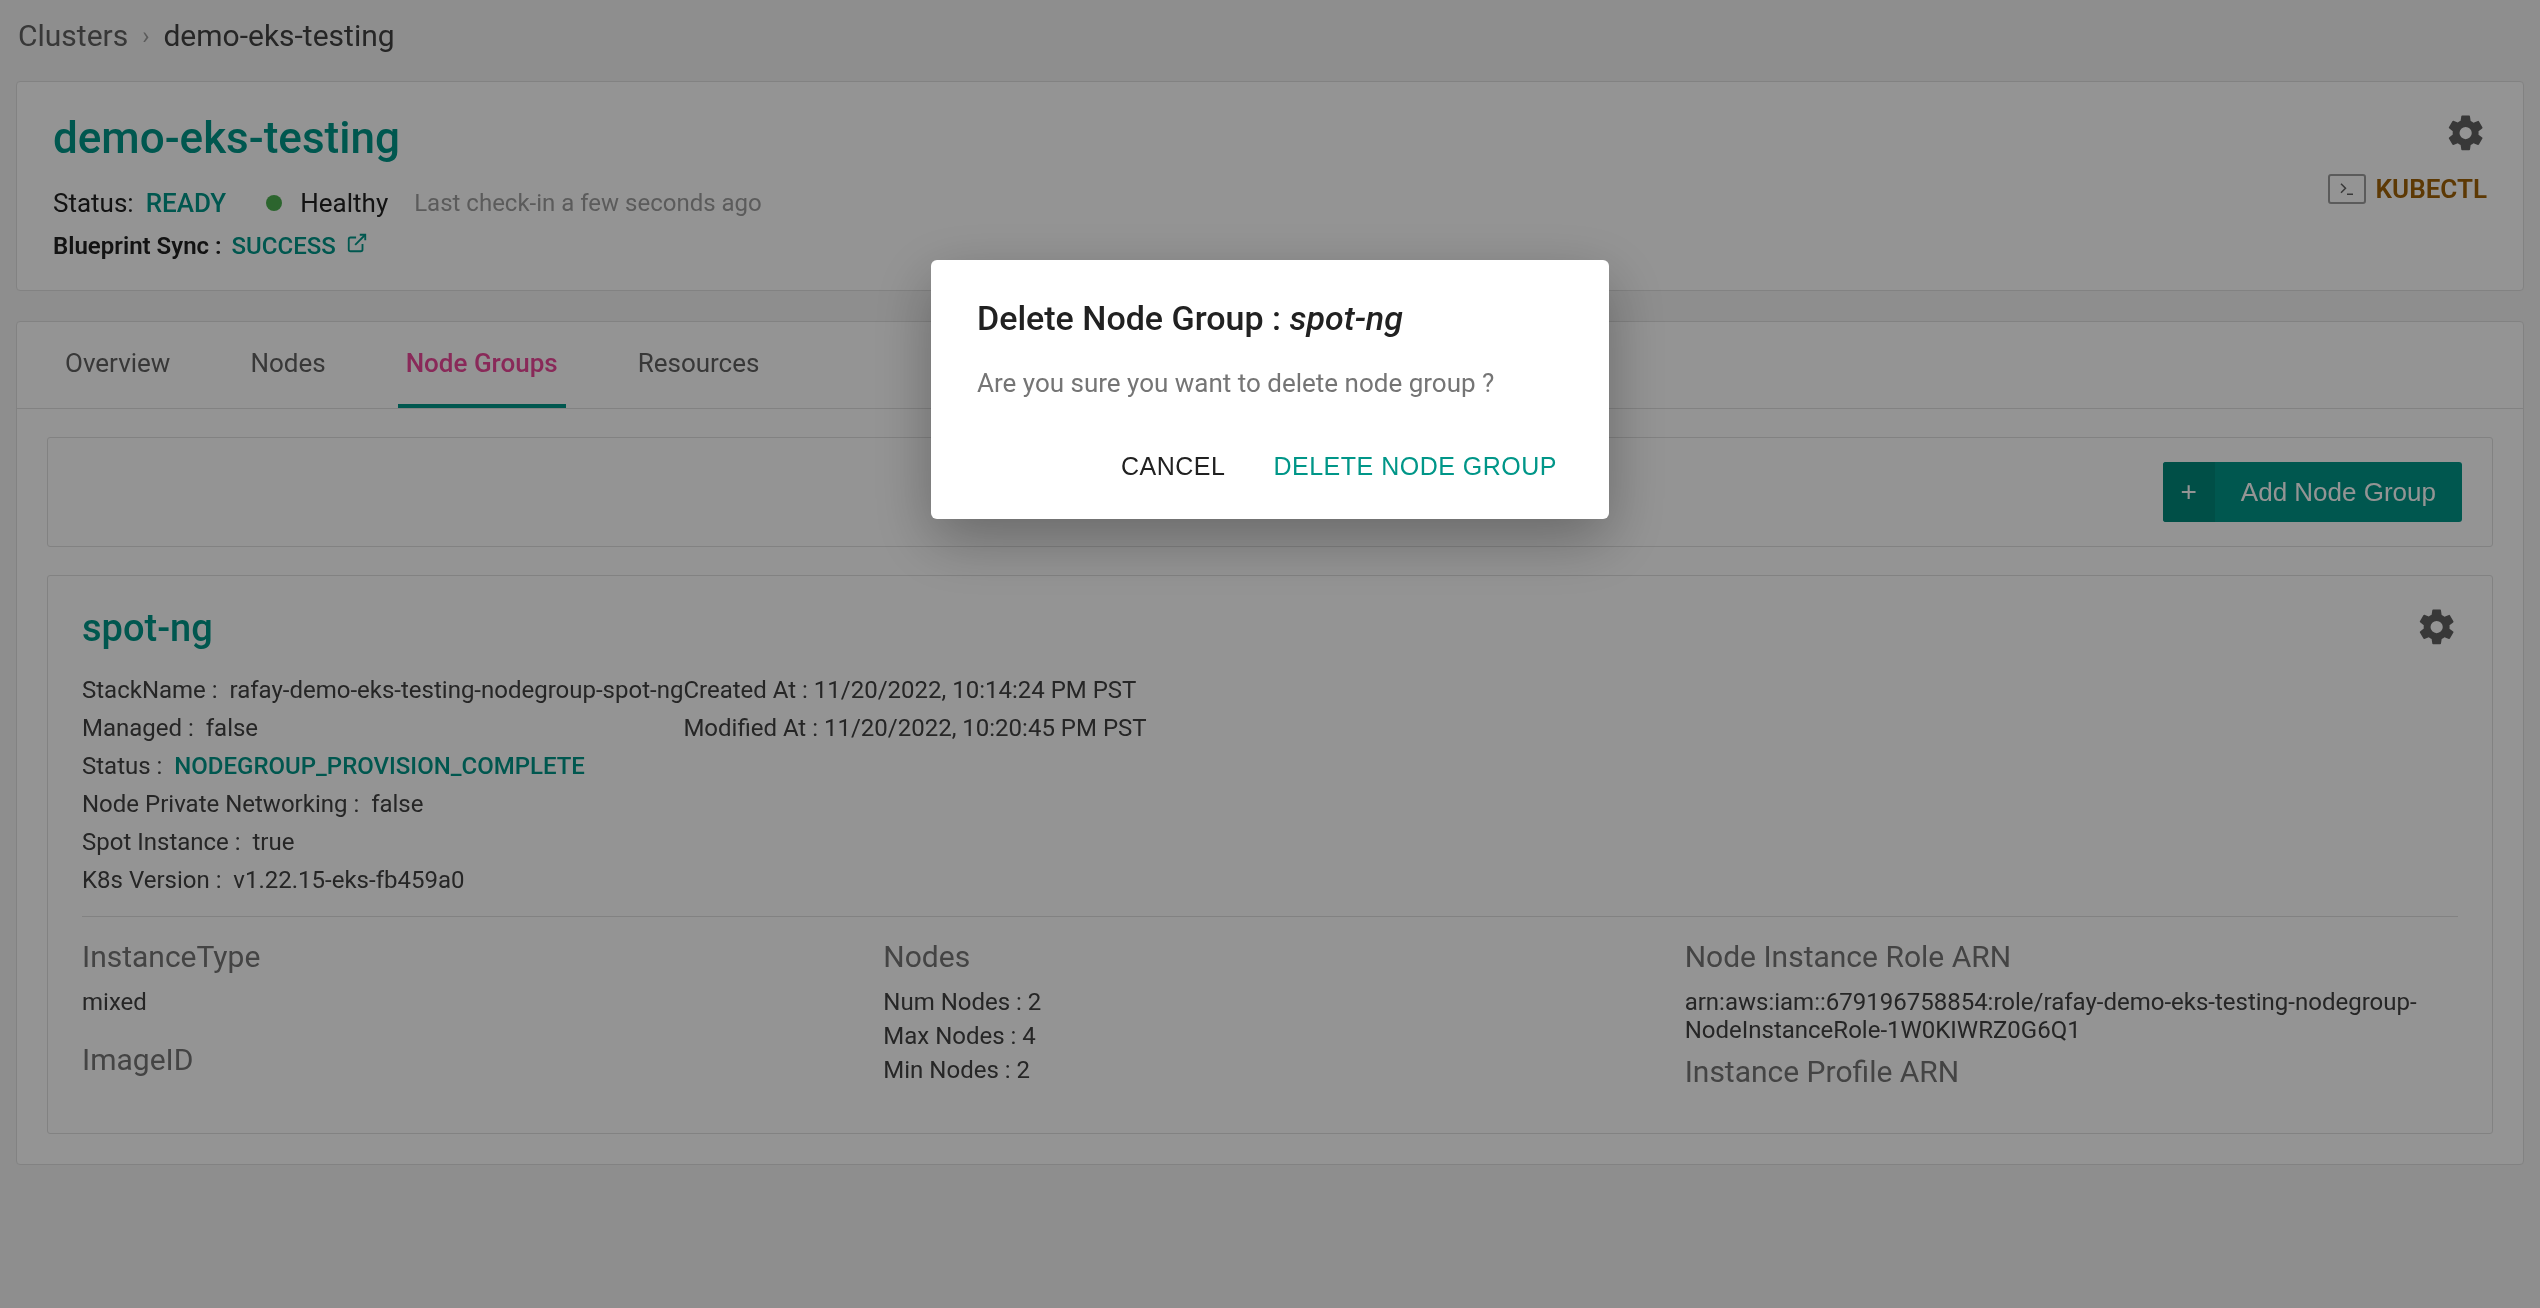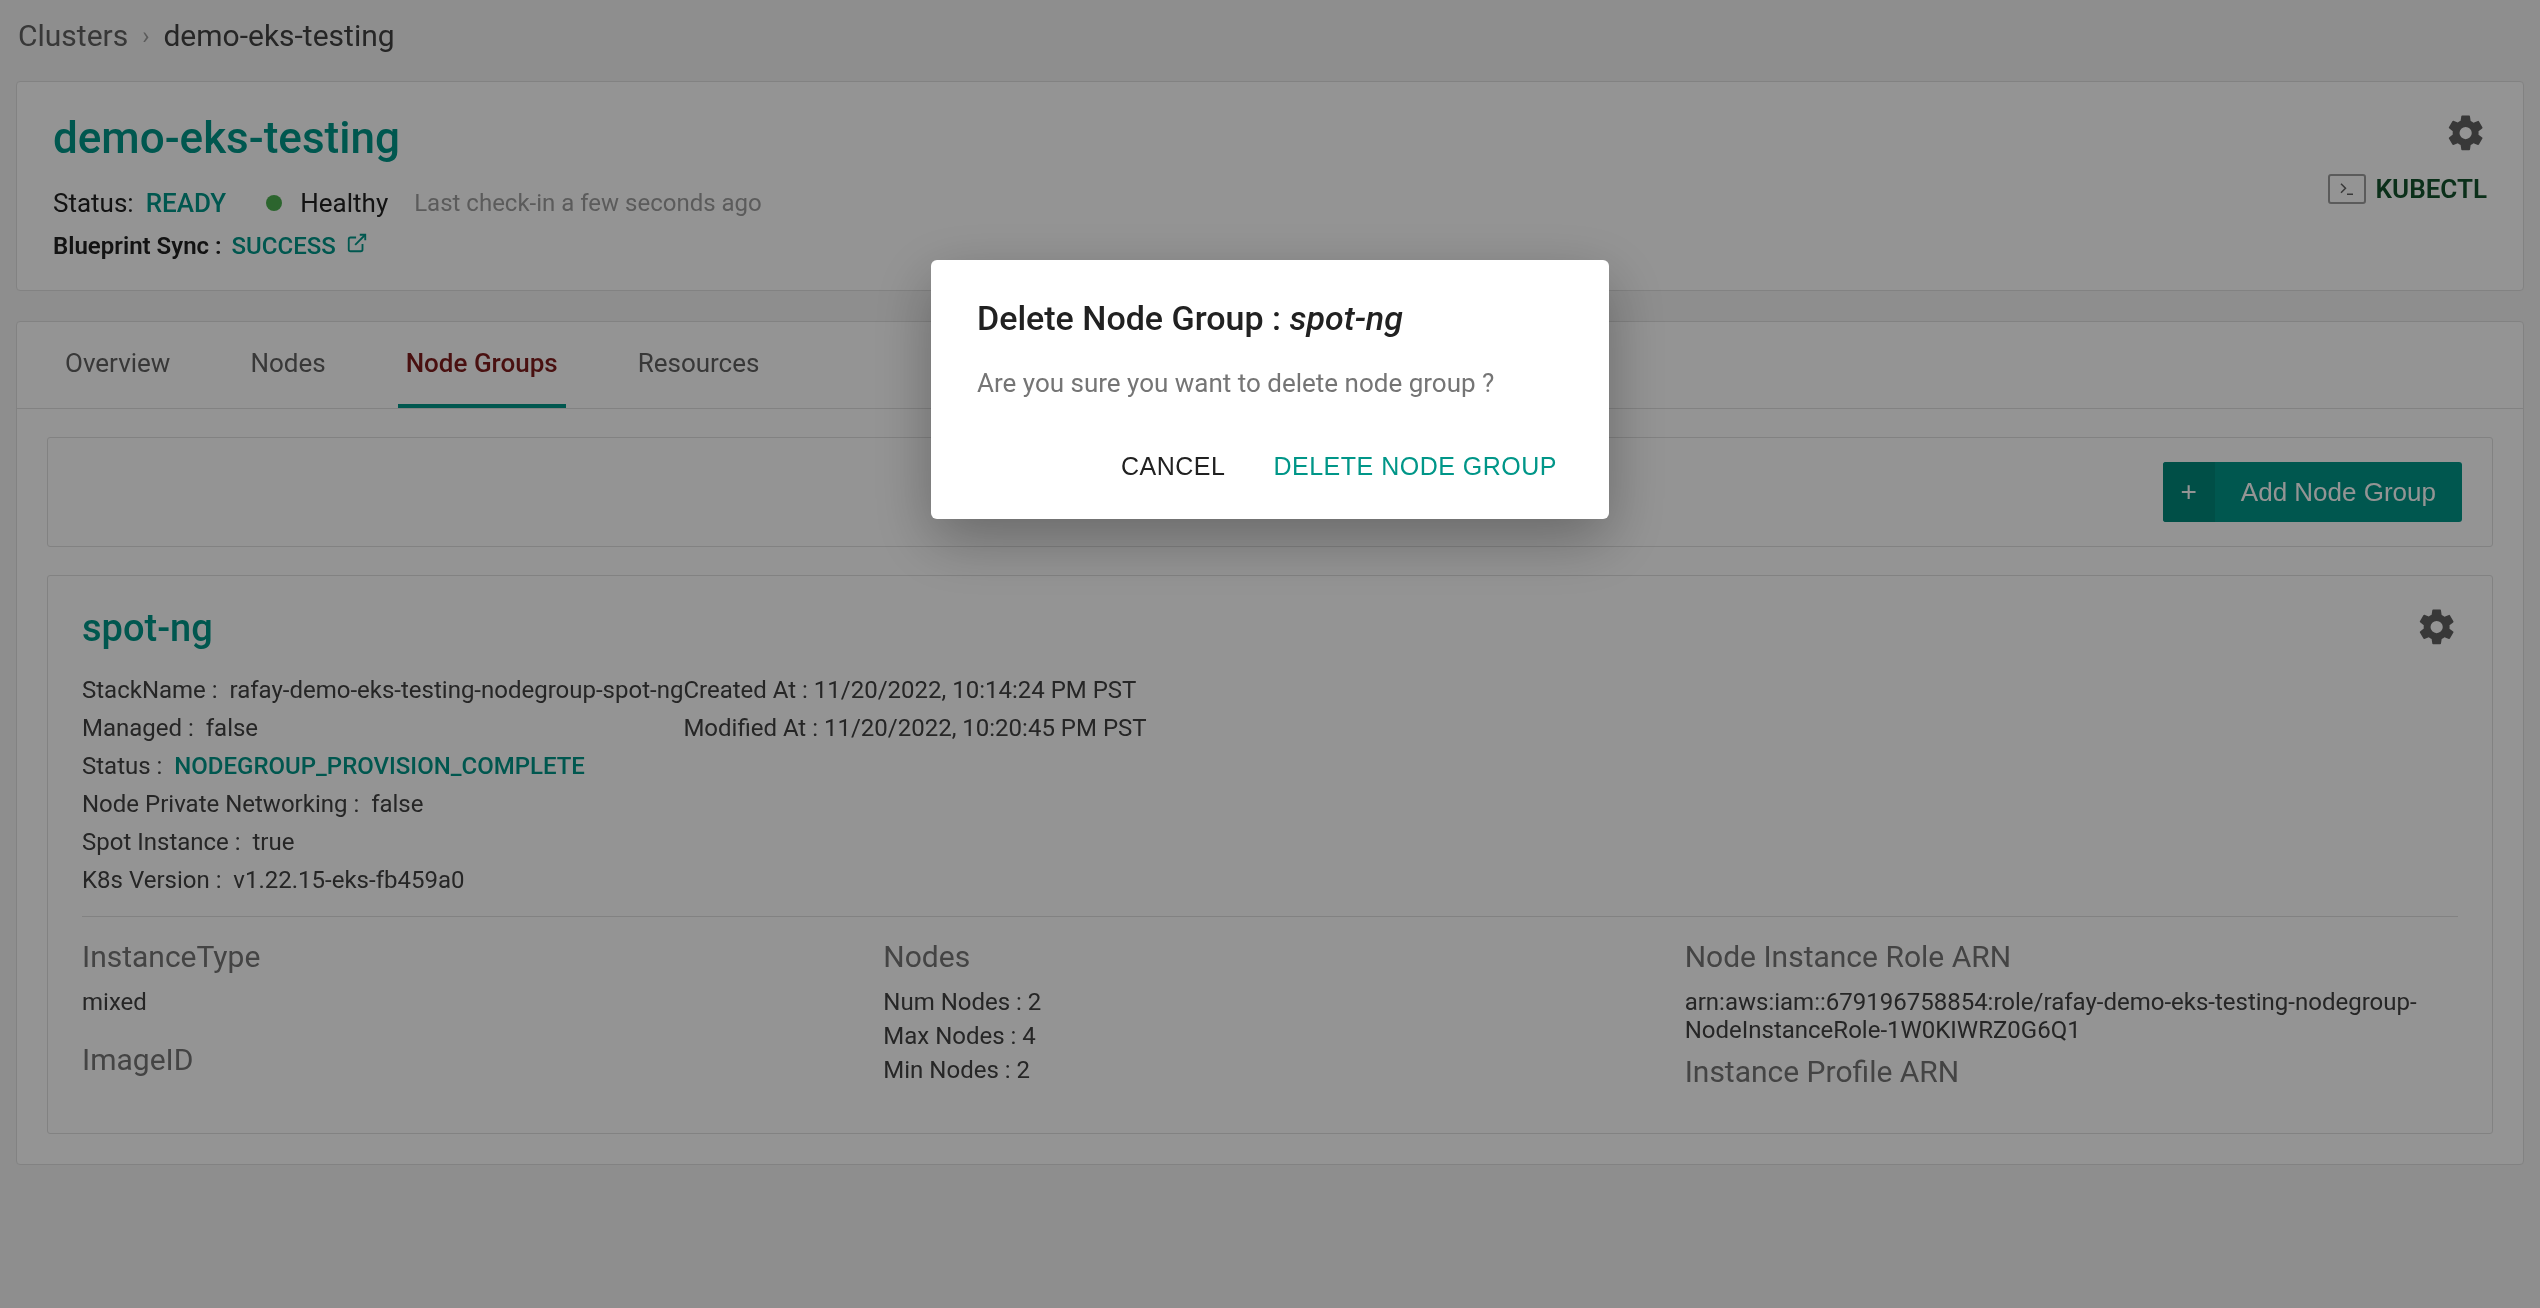--- a/index.html
+++ b/index.html
@@ -35,31 +35,31 @@
   .status-line .status-label { color: #212121; }
   .status-line .status-value { color: #009688; font-weight: 500; }
   .health-dot { width: 16px; height: 16px; border-radius: 50%; background: #4caf50; display: inline-block; margin-left: 28px; margin-right: 6px; }
   .health-text { color: #212121; }
   .check-in { color: #9e9e9e; font-size: 24px; margin-left: 14px; }
   .blueprint-line { display: flex; align-items: center; gap: 10px; font-size: 24px; }
   .blueprint-line .bp-label { font-weight: 600; color: #212121; }
   .blueprint-line .bp-value { color: #009688; font-weight: 500; }
   .open-icon { color: #009688; }
   .gear-icon { width: 42px; height: 42px; fill: #616161; cursor: pointer; }
-  .kubectl { display: flex; align-items: flex-start; gap: 10px; color: #14532d; font-weight: 600; font-size: 26px; margin-top: 20px; cursor: pointer; }
+  .kubectl { display: flex; align-items: flex-start; gap: 10px; color: #a16207; font-weight: 600; font-size: 26px; margin-top: 20px; cursor: pointer; }
   .kubectl-icon-box { border: 2px solid #9e9e9e; border-radius: 3px; padding: 4px 6px; display:flex; align-items:center; justify-content:center; }
   .tabs {
     background: #fff;
     border: 1px solid #e0e0e0;
     border-radius: 4px;
     margin: 0 16px;
   }
   .tab-row { display: flex; gap: 64px; padding: 0 40px; border-bottom: 1px solid #e0e0e0; font-size: 26px; }
   .tab { padding: 26px 8px; color: #616161; cursor: pointer; border-bottom: 4px solid transparent; white-space: nowrap; }
-  .tab.active { color: #7f1d1d; border-bottom-color: #009688; font-weight: 500; }
+  .tab.active { color: #ec4899; border-bottom-color: #009688; font-weight: 500; }
   .ng-toolbar { display:flex; justify-content:flex-end; padding: 24px 30px; border: 1px solid #e0e0e0; margin: 28px 30px; border-radius: 3px; }
   .add-ng-btn { display:flex; align-items:center; background:#009688; color:#fff; border:none; font-size:26px; font-weight:500; border-radius:3px; overflow:hidden; cursor:pointer; }
   .add-ng-btn .plus { padding: 14px 18px; background:#00897b; font-size:28px; }
   .add-ng-btn .txt { padding: 14px 26px; }
   .ng-card { margin: 0 30px 30px 30px; border:1px solid #e0e0e0; border-radius:3px; padding: 30px 34px; }
   .ng-card-header { display:flex; justify-content:space-between; align-items:flex-start; }
   .ng-title { color:#009688; font-size:38px; font-weight:500; margin-bottom: 26px; }
   .ng-grid { display:flex; font-size:24px; color:#424242; }
   .ng-col { display:flex; flex-direction:column; gap:10px; min-width: 460px; }
   .ng-col .kv { white-space: nowrap; }

